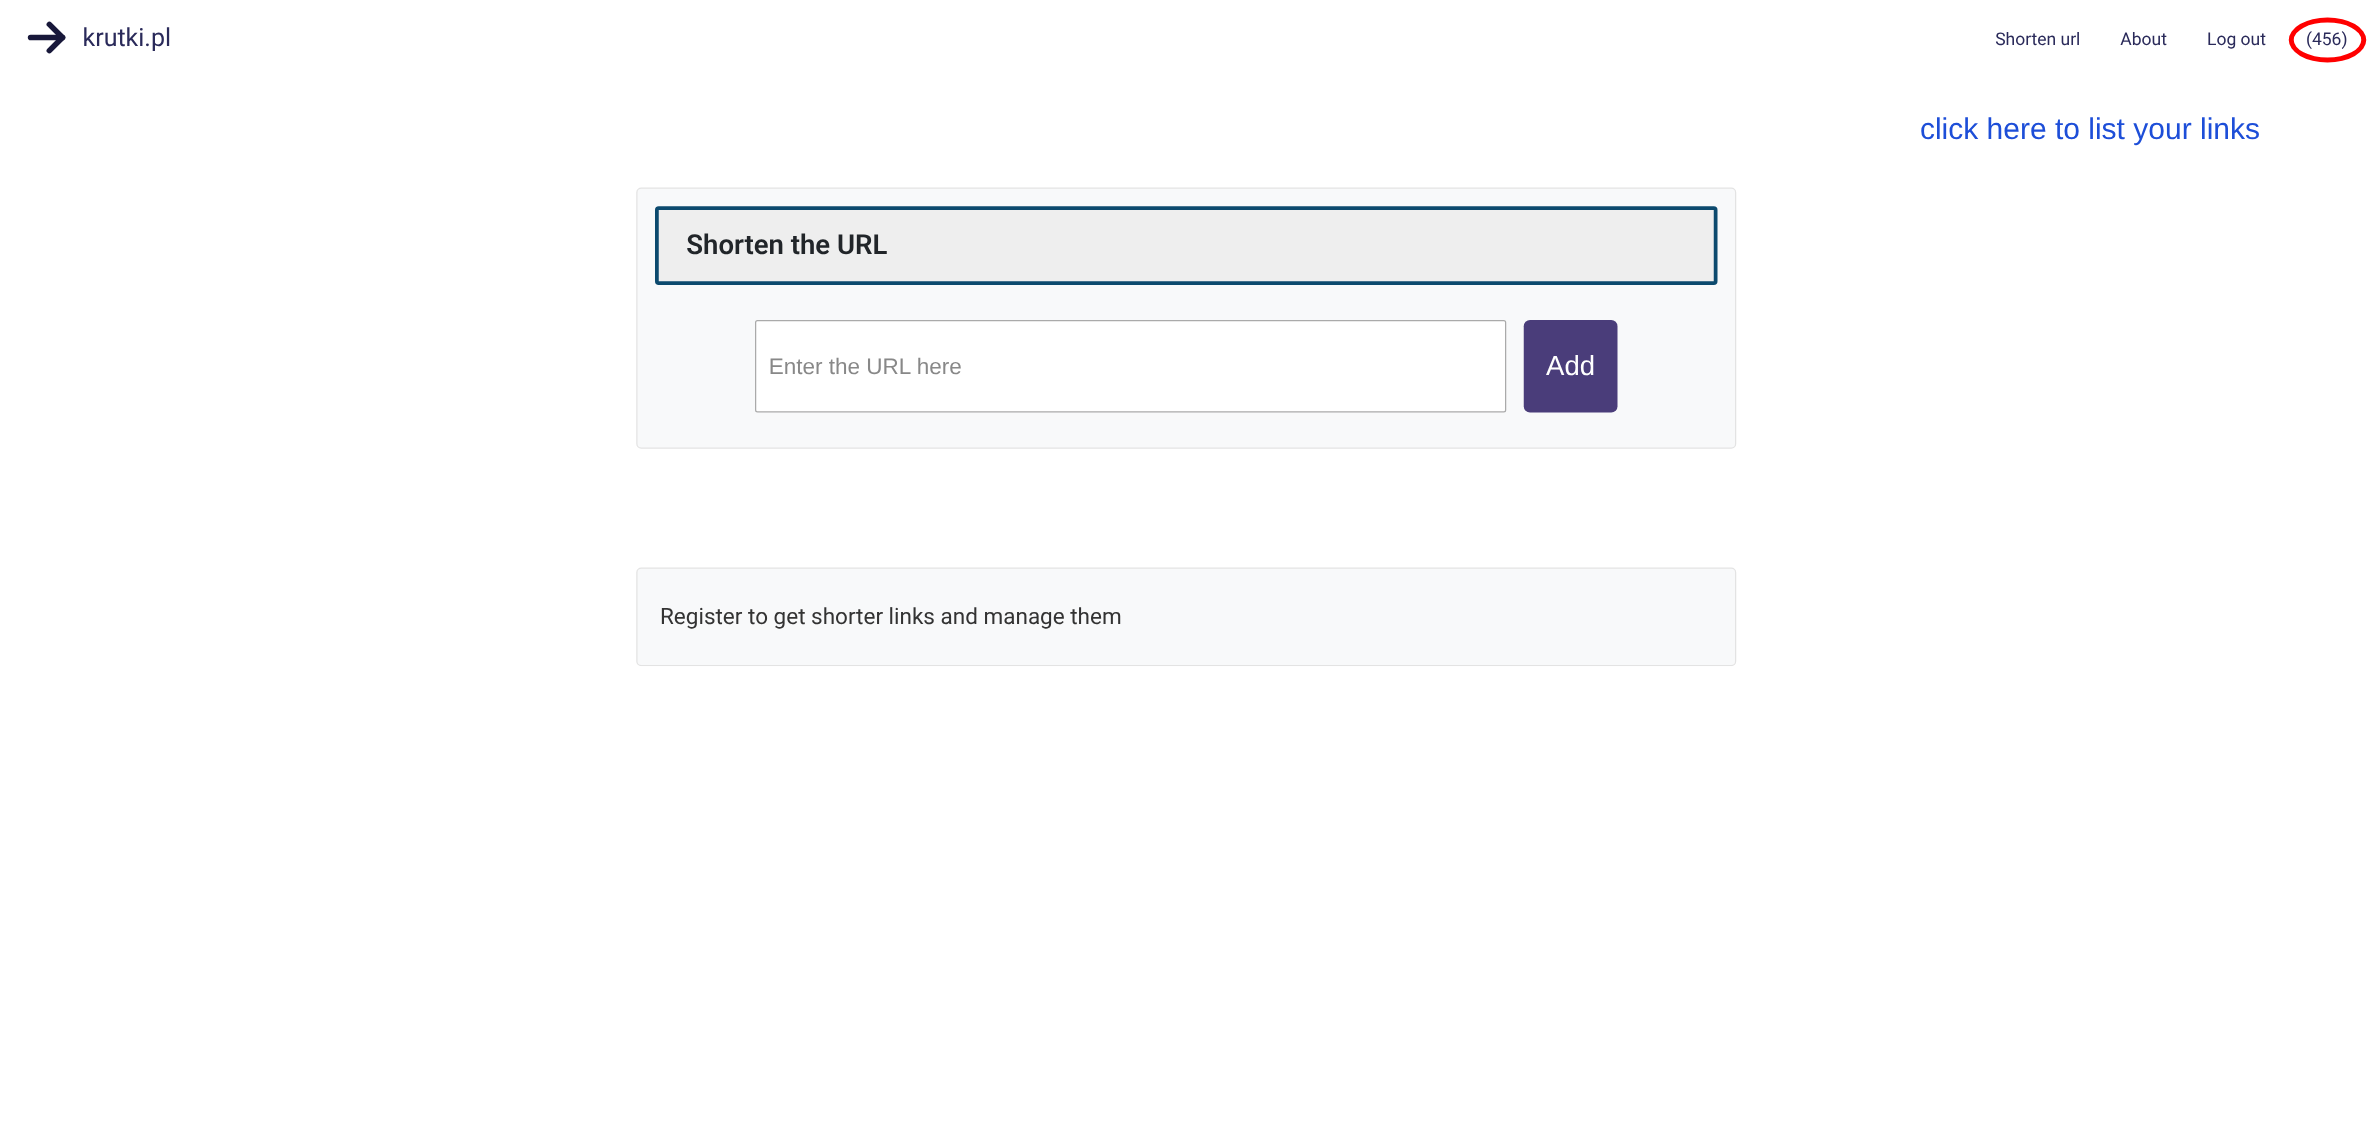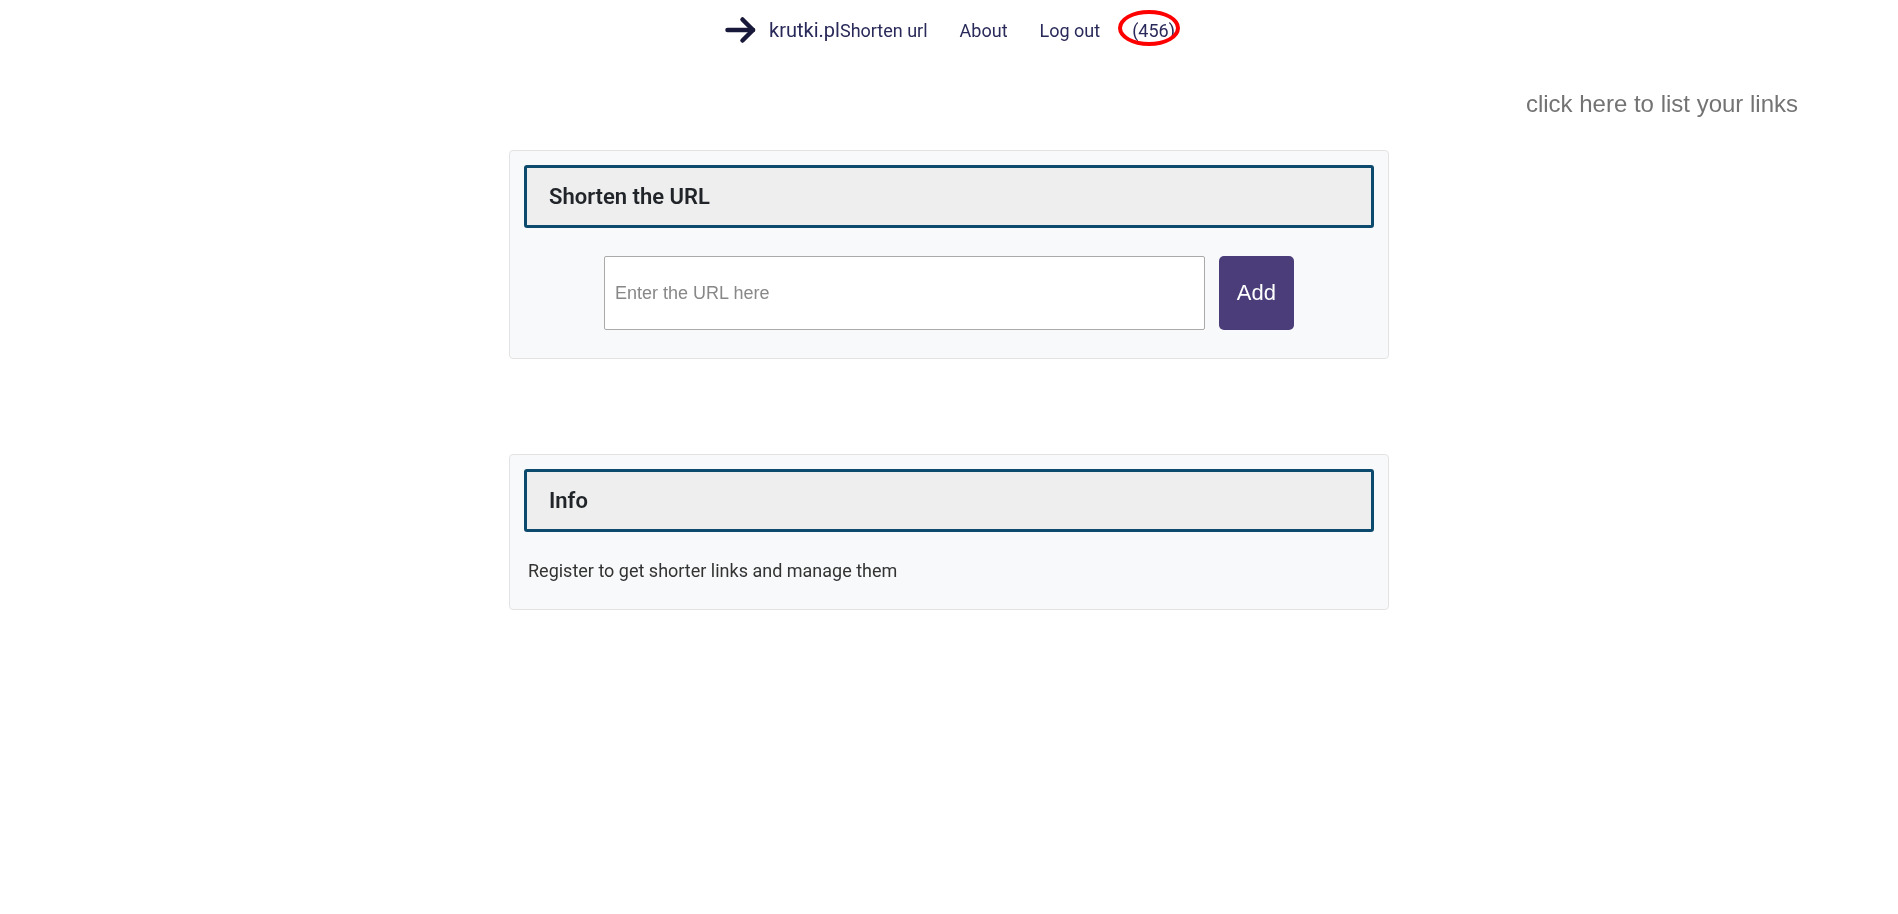--- a/index.html
+++ b/index.html
@@ -8,21 +8,21 @@
       padding: 0;
     }
     body {
       font-family: -apple-system, BlinkMacSystemFont, "Segoe UI", Roboto, "Helvetica Neue", Arial, sans-serif;
       background: #ffffff;
       color: #212529;
       font-size: 16px;
     }
     .navbar {
       display: flex;
-      justify-content: center;
+      justify-content: space-between;
       align-items: center;
       padding: 12px 20px;
     }
     .navbar-brand {
       display: flex;
       align-items: center;
       gap: 10px;
       color: #2a2a5a;
       text-decoration: none;
       font-size: 20px;
@@ -33,21 +33,21 @@
     }
     .navbar-nav {
       display: flex;
       align-items: center;
       gap: 32px;
       list-style: none;
     }
     .navbar-nav a {
       color: #2a2a5a;
       text-decoration: none;
-      font-size: 18px;
+      font-size: 14px;
     }
     .links-count {
       position: relative;
       color: #2a2a5a;
       text-decoration: none;
       font-size: 18px;
       margin-top: 16px;
     }
     .red-circle {
       position: absolute;
@@ -55,22 +55,22 @@
       left: -14px;
       width: 62px;
       height: 36px;
       border: 4px solid #ff0000;
       border-radius: 50%;
       pointer-events: none;
     }
     .annotation {
       position: absolute;
       top: 90px;
-      right: 100px;
-      color: #737373;
+      right: 90px;
+      color: #1d4ed8;
       font-size: 24px;
       font-family: Arial, sans-serif;
     }
     .container {
       max-width: 910px;
       margin: 0 auto;
       padding: 0 15px;
     }
     .card {
       background: #f8f9fa;
@@ -163,19 +163,16 @@
     </div>
     <div class="card-body">
       <div class="form-row">
         <input type="text" class="url-input" placeholder="Enter the URL here" style="">
         <button class="add-btn">Add</button>
       </div>
     </div>
   </div>
 
   <div class="card">
-    <div class="card-header">
-      <h2>Info</h2>
-    </div>
     <div class="info-body">Register to get shorter links and manage them</div>
   </div>
 
 </div>
 
 </body></html>

